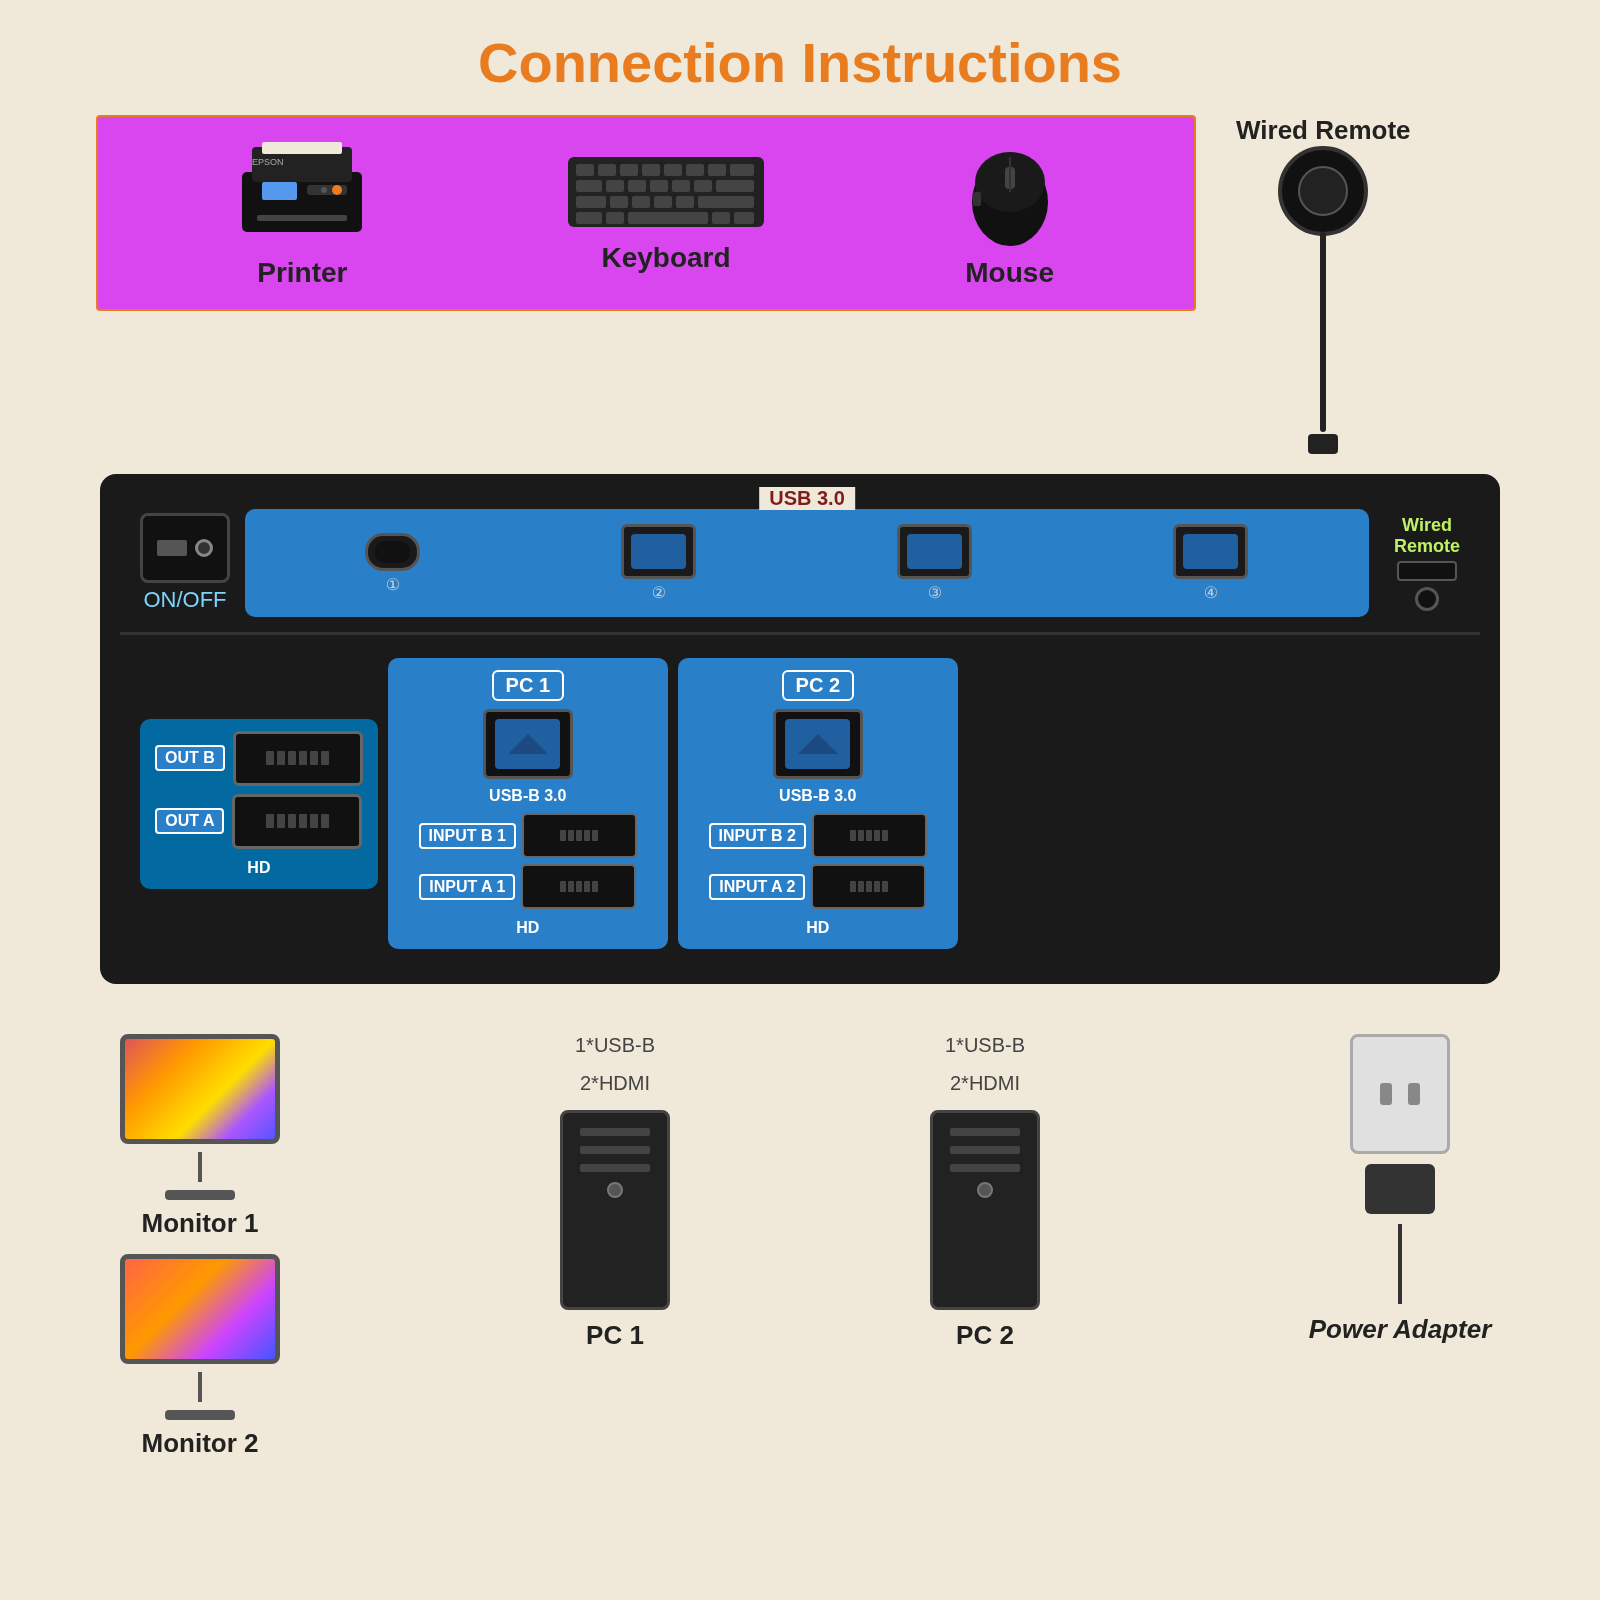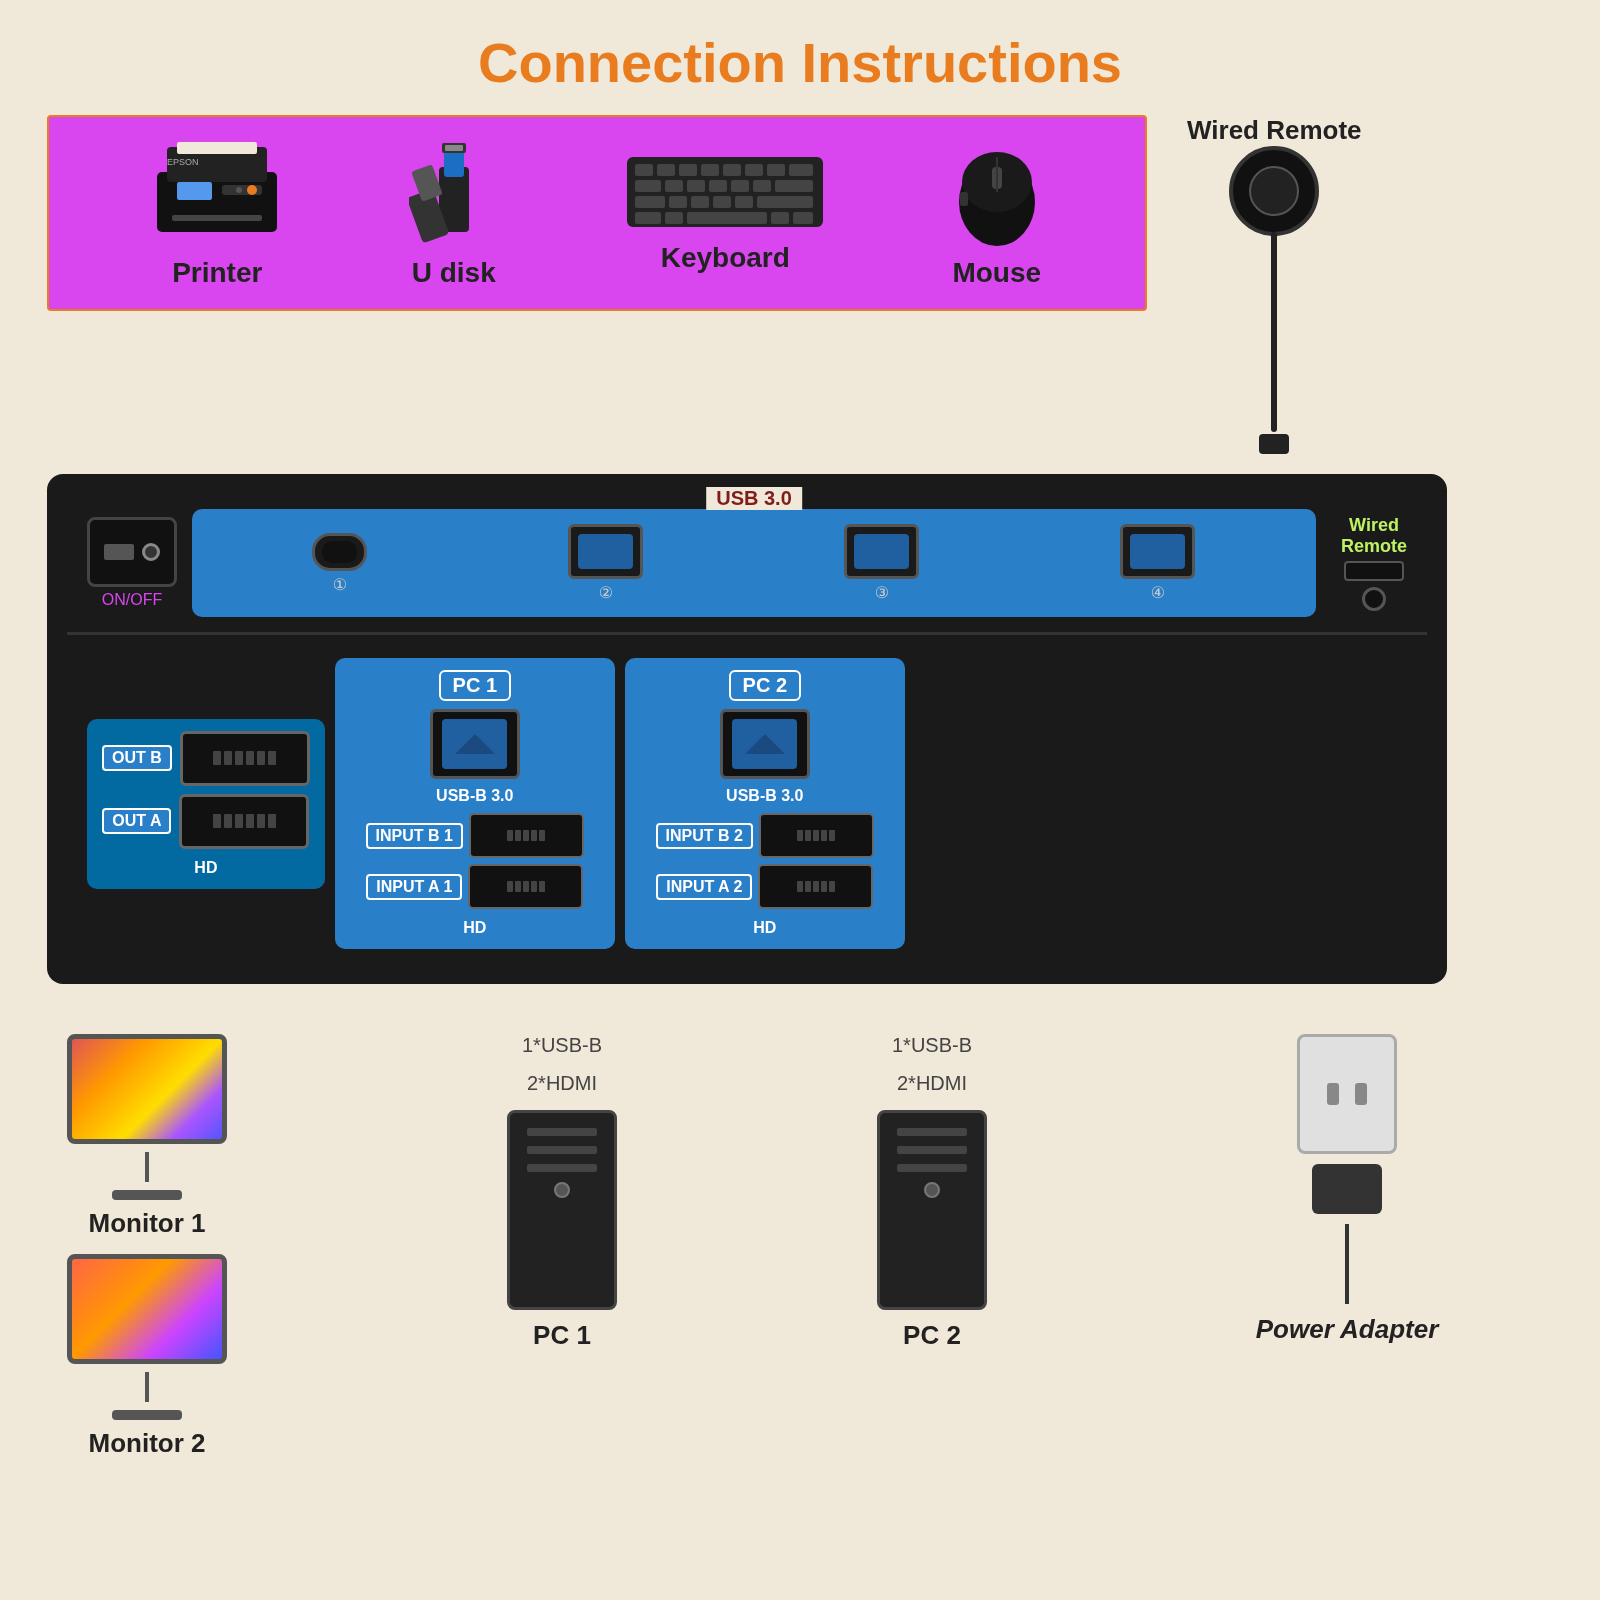--- a/index.html
+++ b/index.html
@@ -12,21 +12,22 @@
       position: relative;
     }
 
     .page-container {
       width: 1600px;
       height: 1512px;
       background: #f0e8d8;
       position: relative;
       display: flex;
       flex-direction: column;
-      padding: 30px 47px;
+      align-items: center;
+      padding: 30px 96px;
     }
 
     
     .title {
       font-size: 56px;
       font-weight: bold;
       color: #e87c1e;
       text-align: center;
       margin-bottom: 20px;
     }
@@ -186,22 +187,22 @@
 
     .switch-circle {
       width: 18px;
       height: 18px;
       border-radius: 50%;
       border: 3px solid #888;
       background: #333;
     }
 
     .onoff-label {
-      font-size: 16px;
-      color: #d946ef;
+      font-size: 22px;
+      color: #7dd3fc;
       text-align: center;
       margin-top: 4px;
     }
 
     .power-switch-container {
       display: flex;
       flex-direction: column;
       align-items: center;
     }
 
@@ -677,34 +678,20 @@
 
           <rect x="25" y="45" width="35" height="18" rx="2" fill="#5599ee"></rect>
 
           <rect x="20" y="78" width="90" height="6" rx="2" fill="#444"></rect>
 
           <text x="15" y="28" font-size="9" fill="#aaa" font-family="Arial">EPSON</text>
         </svg>
         <span class="device-label">Printer</span>
       </div>
 
-      <div class="device-item">
-        <svg class="udisk-icon" viewBox="0 0 90 110">
-
-          <rect x="30" y="30" width="30" height="65" rx="4" fill="#222"></rect>
-          <rect x="35" y="10" width="20" height="30" rx="3" fill="#1a6fc4"></rect>
-
-          <rect x="33" y="6" width="24" height="10" rx="2" fill="#333"></rect>
-          <rect x="36" y="8" width="18" height="6" rx="1" fill="#888"></rect>
-
-          <rect x="5" y="55" width="28" height="48" rx="4" fill="#333" transform="rotate(-20, 19, 79)"></rect>
-          <rect x="7" y="30" width="22" height="32" rx="3" fill="#555" transform="rotate(-20, 18, 46)"></rect>
-        </svg>
-        <span class="device-label">U disk</span>
-      </div>
 
       <div class="device-item">
         <svg class="keyboard-icon" viewBox="0 0 200 80">
           <rect x="2" y="5" width="196" height="70" rx="6" fill="#222"></rect>
 
           <g fill="#444">
 
             <rect x="10" y="12" width="18" height="12" rx="2"></rect>
             <rect x="32" y="12" width="18" height="12" rx="2"></rect>
             <rect x="54" y="12" width="18" height="12" rx="2"></rect>

